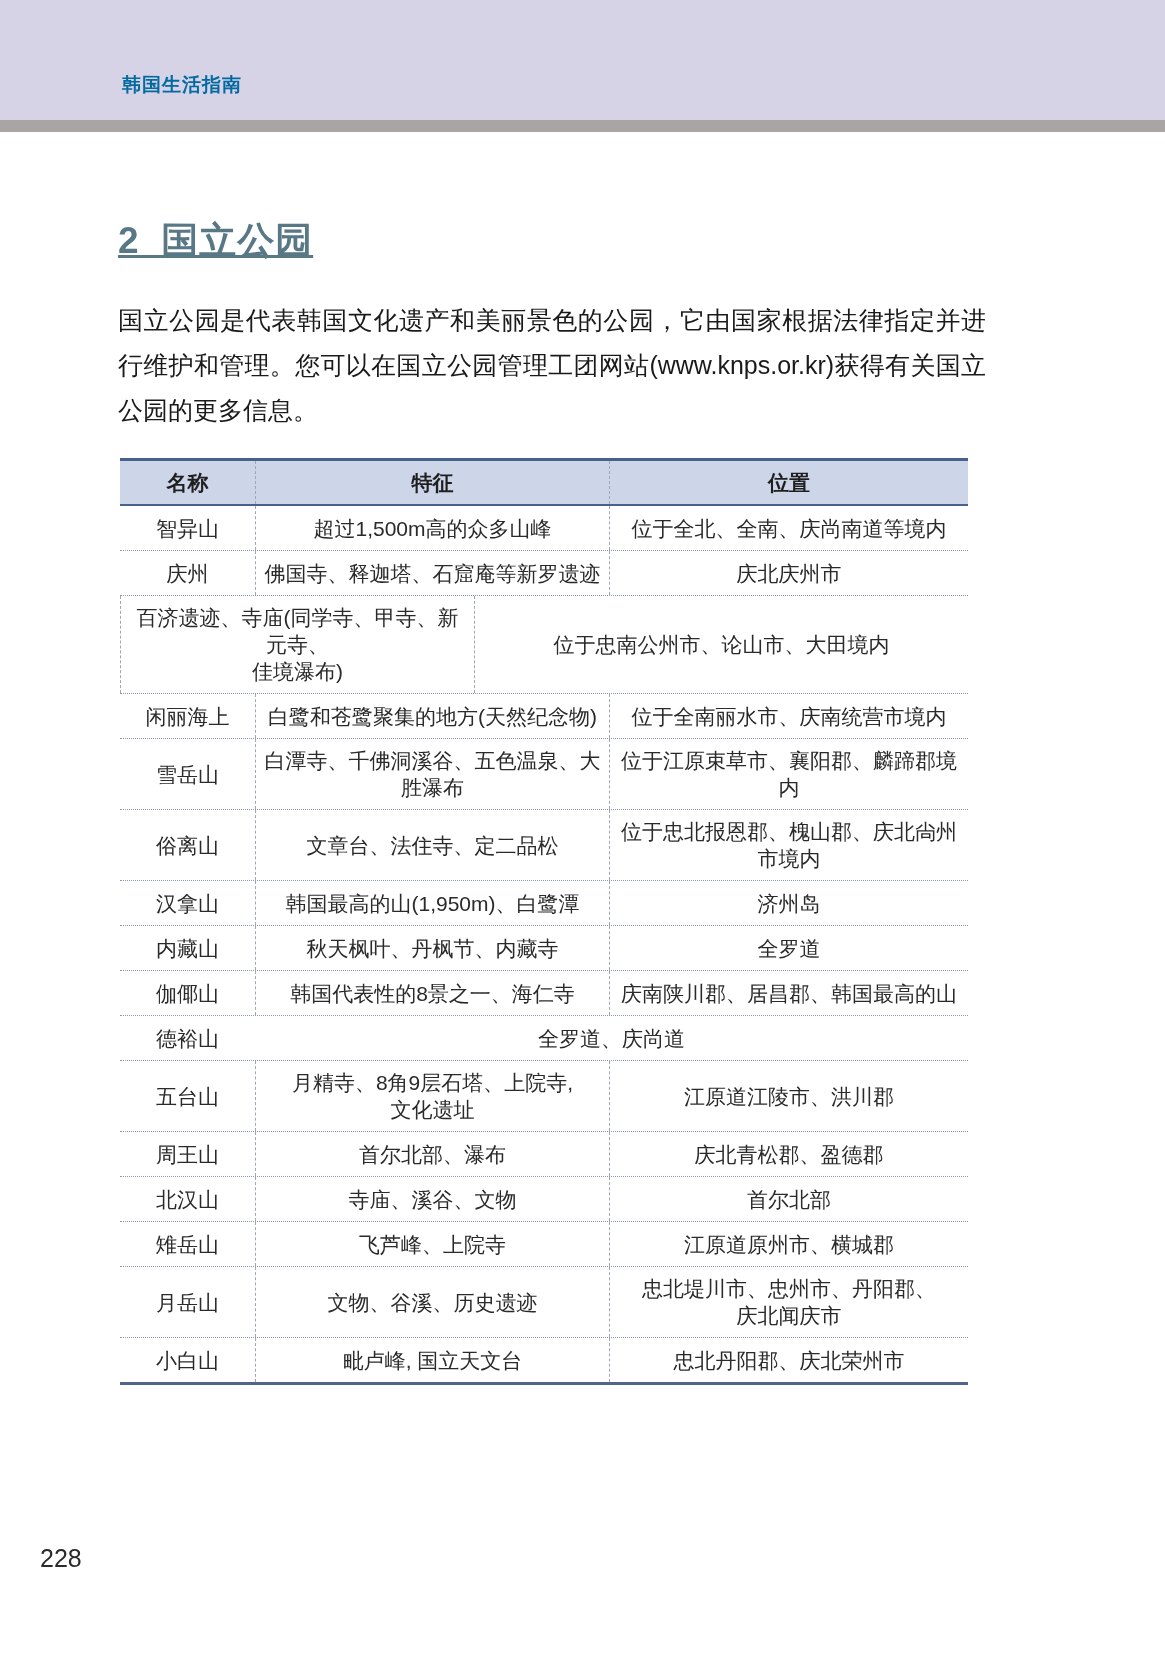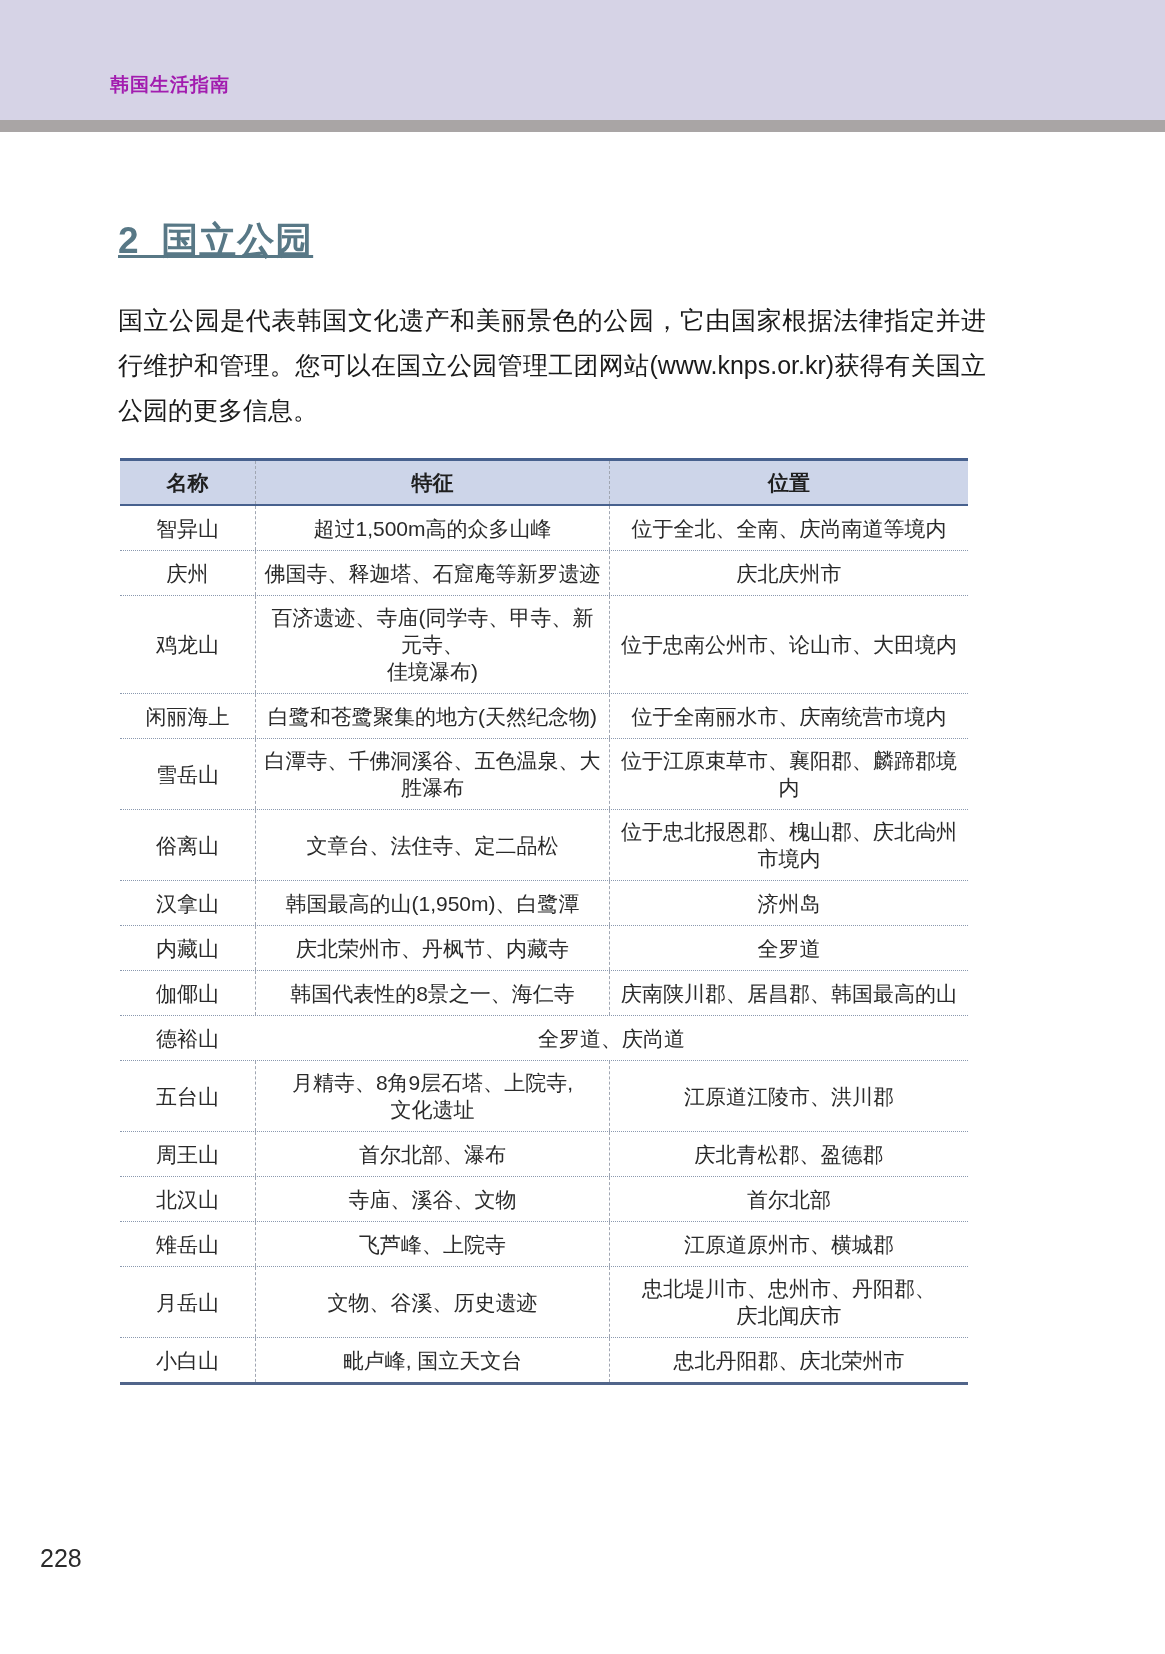--- a/index.html
+++ b/index.html
@@ -19,25 +19,25 @@
   
   .band {
     position: absolute;
     left: 0; top: 0;
     width: 100%;
     height: 120px;
     background: #d6d3e6;
   }
   .band-title {
     position: absolute;
-    left: 110px;
+    left: 122px;
     top: 72px;
     font-size: 19px;
     font-weight: 600;
-    color: #a21caf;
+    color: #0369a1;
     letter-spacing: 1px;
   }
   .strip {
     position: absolute;
     left: 0; top: 120px;
     width: 100%;
     height: 12px;
     background: #a9a5a5;
   }
   
@@ -143,21 +143,20 @@
       <div class="cell col-loc">位于全北、全南、庆尚南道等境内</div>
     </div>
 
     <div class="trow">
       <div class="cell col-name">庆州</div>
       <div class="cell col-feat">佛国寺、释迦塔、石窟庵等新罗遗迹</div>
       <div class="cell col-loc">庆北庆州市</div>
     </div>
 
     <div class="trow">
-      <div class="cell col-name">鸡龙山</div>
       <div class="cell col-feat">百济遗迹、寺庙(同学寺、甲寺、新元寺、
 佳境瀑布)</div>
       <div class="cell col-loc">位于忠南公州市、论山市、大田境内</div>
     </div>
 
     <div class="trow">
       <div class="cell col-name">闲丽海上</div>
       <div class="cell col-feat">白鹭和苍鹭聚集的地方(天然纪念物)</div>
       <div class="cell col-loc">位于全南丽水市、庆南统营市境内</div>
     </div>
@@ -175,21 +174,21 @@
     </div>
 
     <div class="trow">
       <div class="cell col-name">汉拿山</div>
       <div class="cell col-feat">韩国最高的山(1,950m)、白鹭潭</div>
       <div class="cell col-loc">济州岛</div>
     </div>
 
     <div class="trow">
       <div class="cell col-name">内藏山</div>
-      <div class="cell col-feat">庆北荣州市、丹枫节、内藏寺</div>
+      <div class="cell col-feat">秋天枫叶、丹枫节、内藏寺</div>
       <div class="cell col-loc">全罗道</div>
     </div>
 
     <div class="trow">
       <div class="cell col-name">伽倻山</div>
       <div class="cell col-feat">韩国代表性的8景之一、海仁寺</div>
       <div class="cell col-loc">庆南陕川郡、居昌郡、韩国最高的山</div>
     </div>
 
     <div class="trow">

